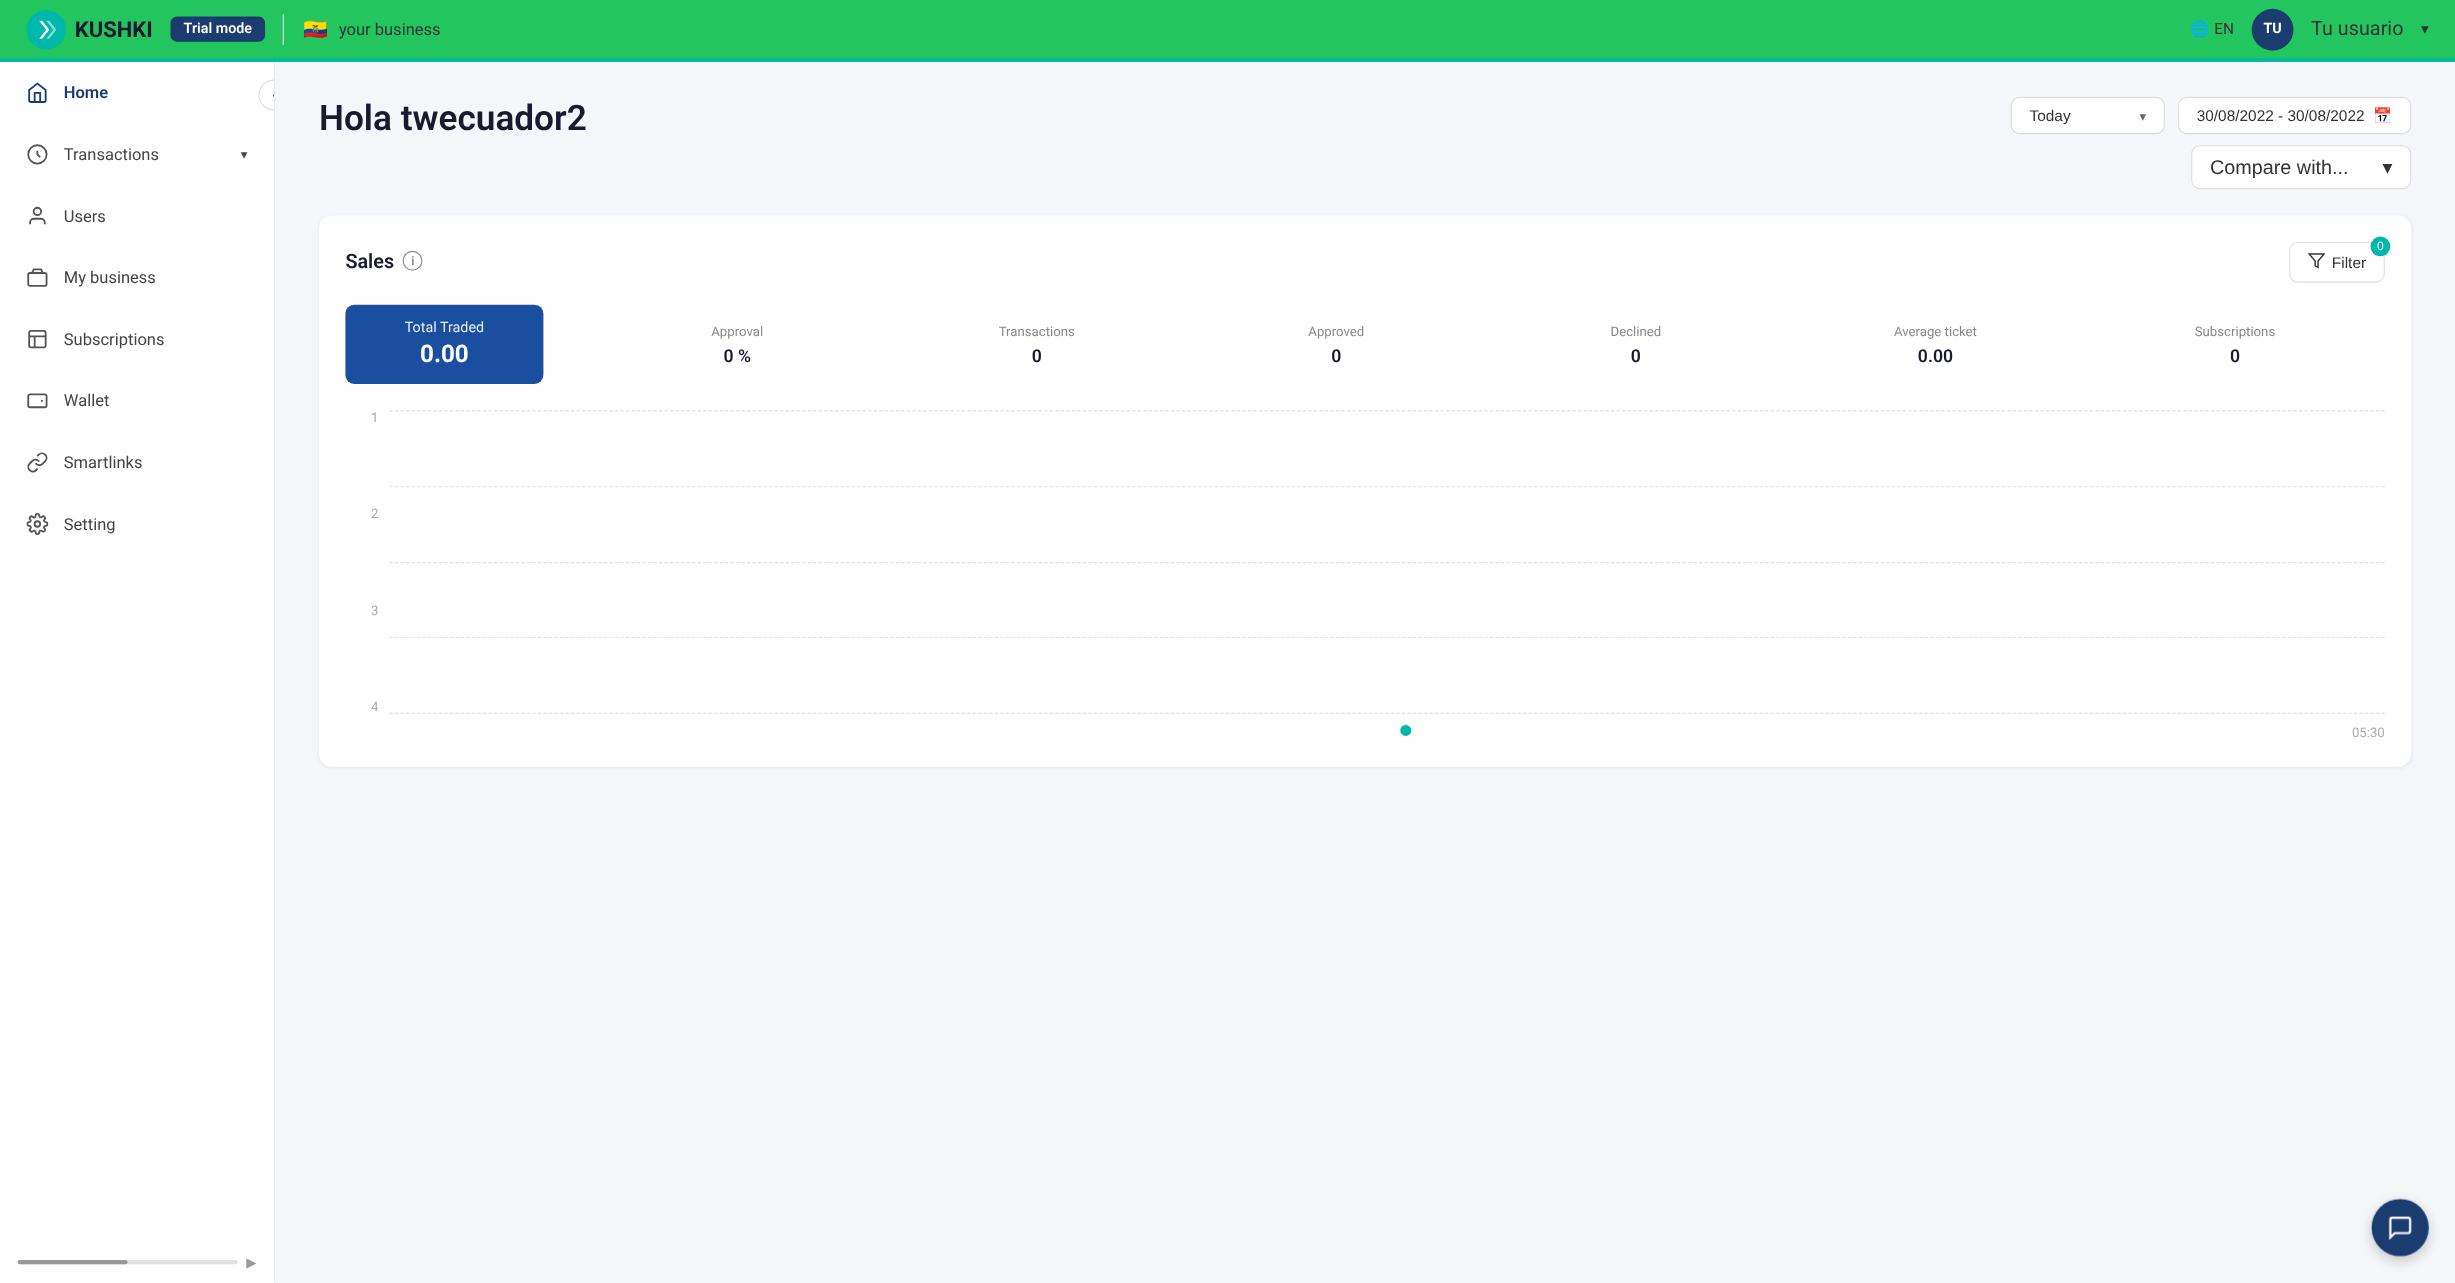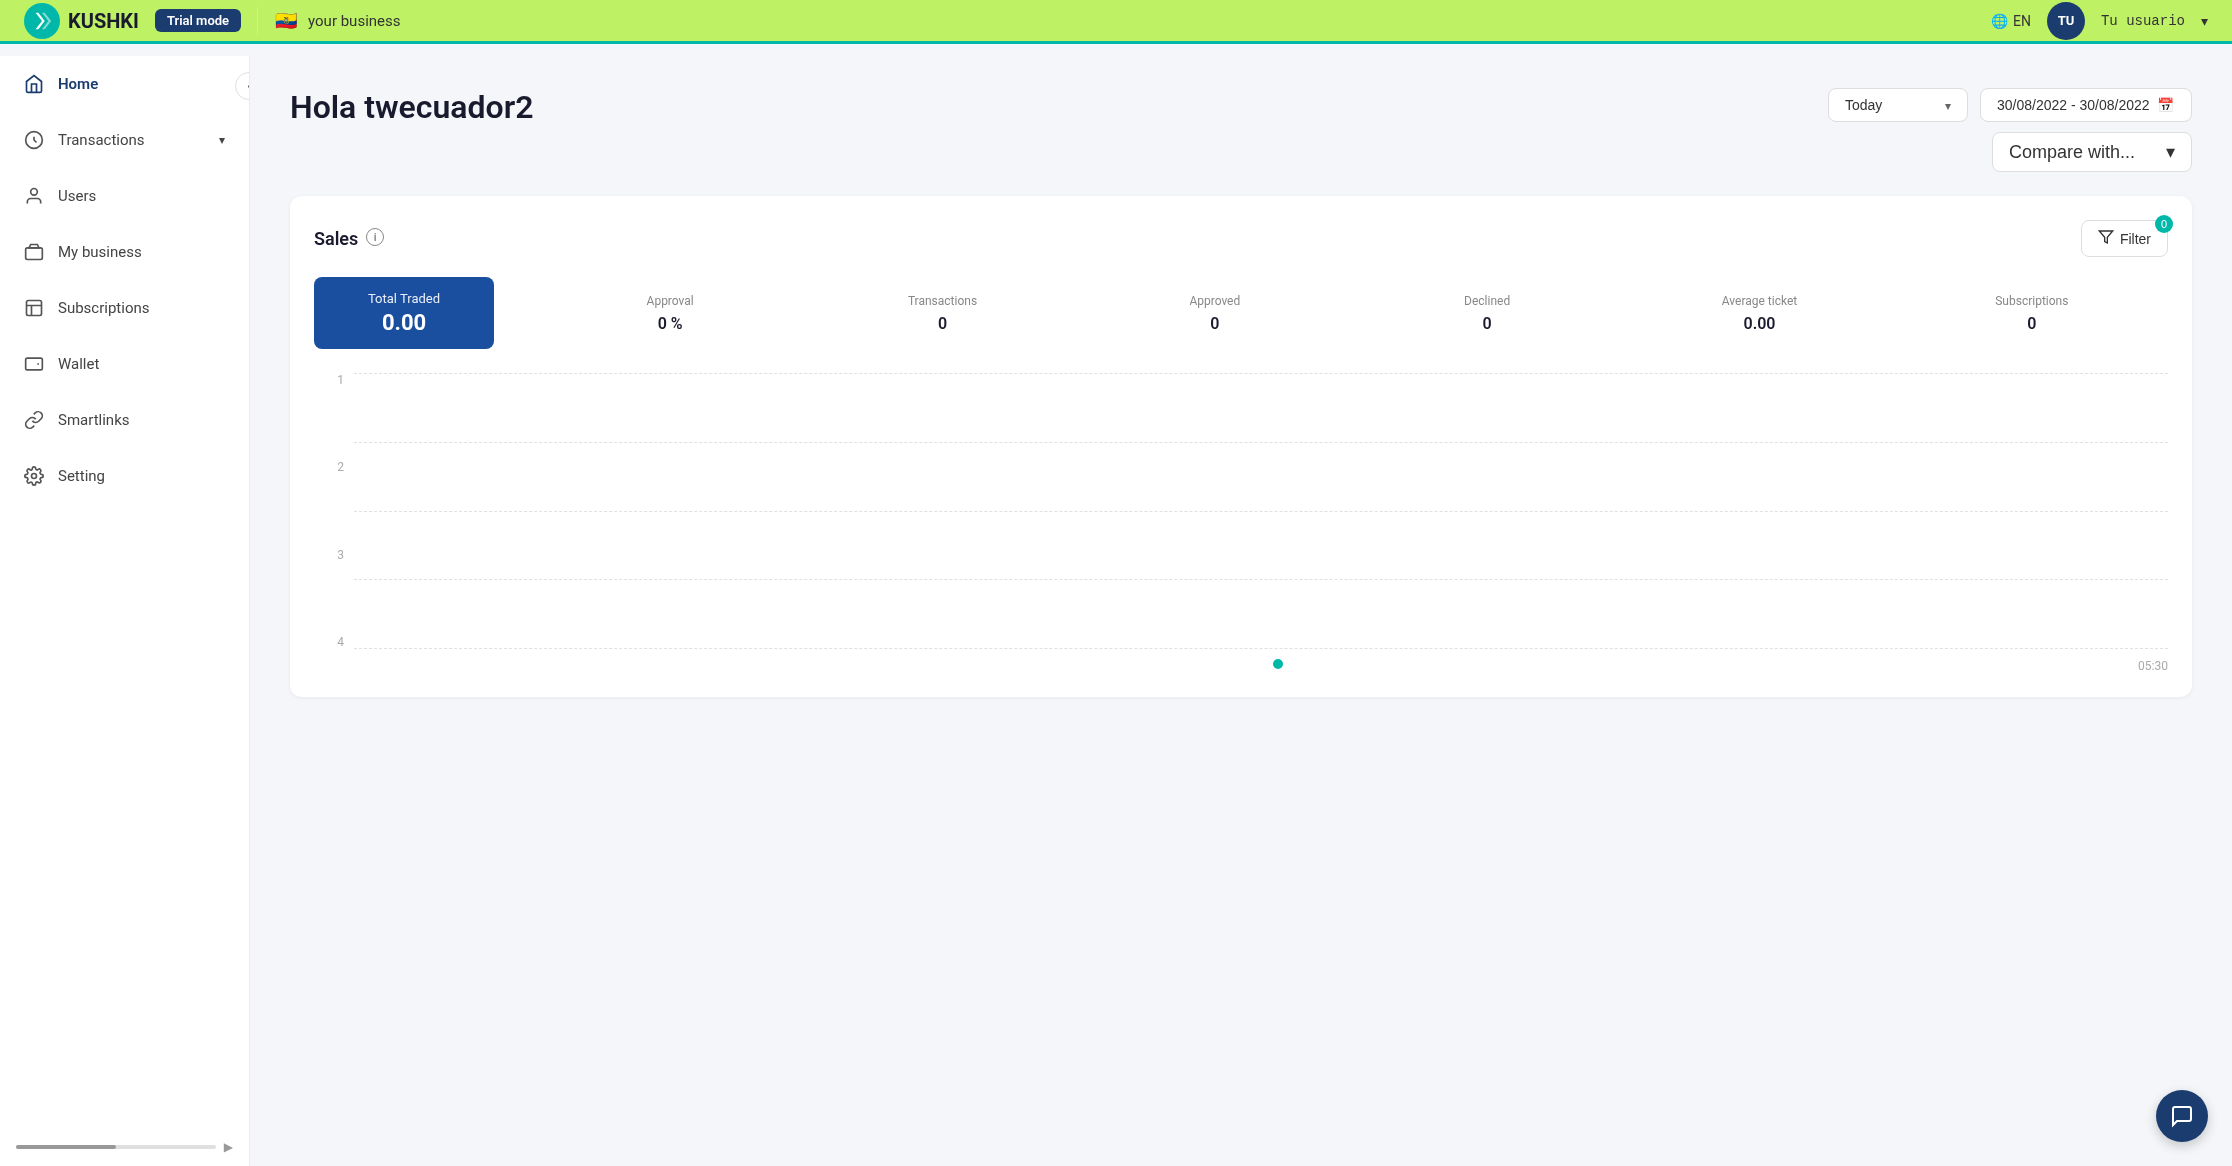--- a/index.html
+++ b/index.html
@@ -1,36 +1,36 @@
 <!DOCTYPE html>
 <html><head>
   <meta charset="utf-8">
   <style>
     * { box-sizing: border-box; margin: 0; padding: 0; }
     body { font-family: -apple-system, BlinkMacSystemFont, 'Segoe UI', Roboto, sans-serif; background: #f4f6f9; overflow: hidden; }
 
     
     .topbar {
       display: flex; align-items: center; justify-content: space-between;
-      background: #bef264; height: 44px; padding: 0 24px;
+      background: #22c55e; height: 56px; padding: 0 24px;
       border-bottom: 3px solid #00b8a9;
       position: fixed; top: 0; left: 0; right: 0; z-index: 100;
     }
     .topbar-left { display: flex; align-items: center; gap: 16px; }
     .kushki-logo { display: flex; align-items: center; gap: 8px; font-weight: 700; font-size: 20px; color: #1a1a2e; }
     .logo-icon { width: 36px; height: 36px; background: #00b8a9; border-radius: 50%; display: flex; align-items: center; justify-content: center; }
     .logo-icon svg { width: 22px; height: 22px; fill: white; }
     .trial-badge { background: #1a3c6e; color: #fff; border-radius: 6px; padding: 4px 12px; font-size: 13px; font-weight: 600; }
     .divider-v { width: 1px; height: 28px; background: #ddd; }
     .business-selector { display: flex; align-items: center; gap: 8px; font-size: 15px; color: #333; }
     .flag-circle { width: 26px; height: 26px; border-radius: 50%; overflow: hidden; display: flex; align-items: center; justify-content: center; font-size: 18px; }
     .topbar-right { display: flex; align-items: center; gap: 16px; }
     .lang-selector { display: flex; align-items: center; gap: 4px; font-size: 14px; color: #333; }
     .user-avatar { width: 38px; height: 38px; border-radius: 50%; background: #1a3c6e; color: white; display: flex; align-items: center; justify-content: center; font-size: 13px; font-weight: 700; }
-    .user-name { font-size: 14px; color: #333; font-family: Liberation Mono, monospace; }
+    .user-name { font-size: 18px; color: #333; }
     .chevron-down { font-size: 14px; color: #333; }
 
     
     .layout { display: flex; margin-top: 56px; height: calc(100vh - 56px); }
 
     
     .sidebar {
       width: 250px; min-width: 250px; background: #fff;
       border-right: 1px solid #e8ecf0;
       display: flex; flex-direction: column;

